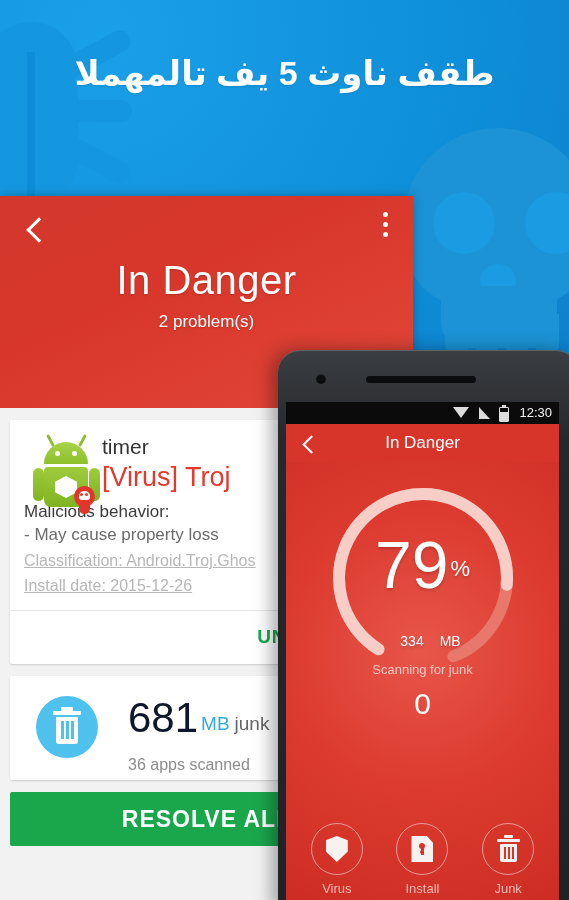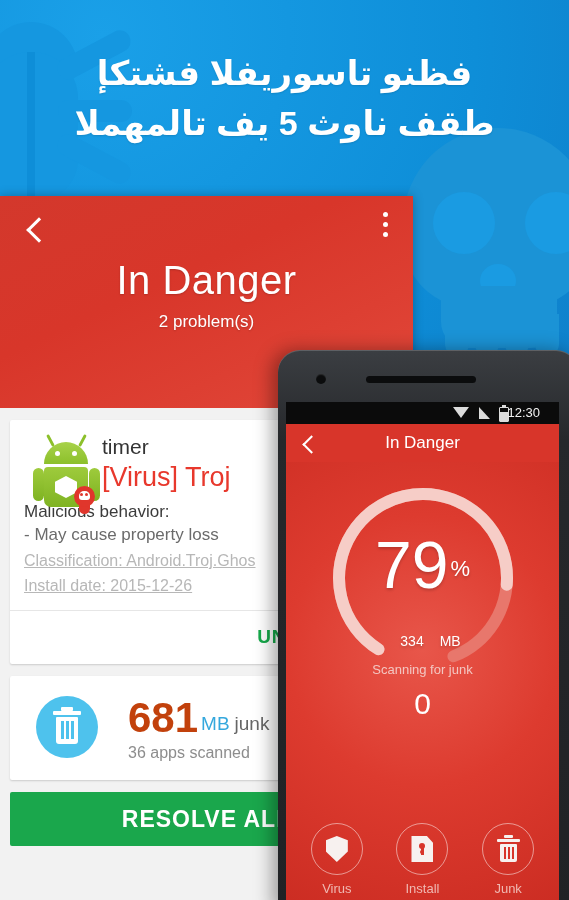--- a/index.html
+++ b/index.html
@@ -141,24 +141,24 @@
   #trash-circle{
     position:absolute;left:26px;top:20px;width:62px;height:62px;border-radius:50%;
     background:#4ec2ed;
   }
   #trash-circle .lid{position:absolute;left:17px;top:15px;width:28px;height:4px;background:#fff;border-radius:1px;}
   #trash-circle .hdl{position:absolute;left:25px;top:11px;width:12px;height:4px;background:#fff;border-radius:1px;}
   #trash-circle .can{position:absolute;left:20px;top:21px;width:22px;height:27px;background:#fff;border-radius:1px 1px 3px 3px;}
   #trash-circle .s{position:absolute;top:25px;width:3px;height:18px;background:#4ec2ed;}
   #trash-circle .s1{left:25px;} #trash-circle .s2{left:30px;} #trash-circle .s3{left:35px;}
   #junk-line{margin-left:104px;white-space:nowrap;}
-  #junk-num{font-size:42px;color:#c2410c;font-weight:700;vertical-align:-2px;}
+  #junk-num{font-size:42px;color:#0f172a;font-weight:400;vertical-align:-2px;}
   #junk-unit{font-size:19px;color:#35a8dd;margin-left:3px;}
   #junk-word{font-size:19px;color:#666;margin-left:5px;}
-  #junk-sub{margin-left:104px;font-size:16px;color:#8d8d8d;margin-top:2px;}
+  #junk-sub{margin-left:104px;font-size:16px;color:#8d8d8d;margin-top:14px;}
 
   #resolve{
     margin:12px 10px 0 10px;height:54px;line-height:54px;text-align:center;
     background:#1aa74c;color:#fff;font-size:23px;font-weight:bold;letter-spacing:1px;
     cursor:pointer;border-radius:2px;
   }
 
   
   #phone{
     position:absolute;left:278px;top:350px;width:300px;height:560px;
@@ -169,21 +169,21 @@
   }
   #phone-cam{position:absolute;left:38px;top:24px;width:10px;height:10px;border-radius:50%;background:#0b0c0d;box-shadow:inset 0 1px 1px rgba(255,255,255,.12);}
   #phone-spk{position:absolute;left:88px;top:26px;width:110px;height:7px;border-radius:4px;background:#0b0c0d;}
   #screen{
     position:absolute;left:8px;top:52px;right:19px;bottom:0;
     background:#d8352a;overflow:hidden;
   }
   #statusbar{
     height:22px;background:#0b0b0b;position:relative;
   }
-  #sb-time{position:absolute;right:19px;top:3px;color:#f2f2f2;font-size:13px;}
+  #sb-time{position:absolute;right:7px;top:3px;color:#f2f2f2;font-size:13px;}
   #sb-batt{position:absolute;right:50px;top:5px;width:8px;height:13px;border:1.5px solid #dcdcdc;border-radius:1px;}
   #sb-batt:before{content:"";position:absolute;left:2px;top:-3.5px;width:4px;height:2px;background:#dcdcdc;}
   #sb-batt:after{content:"";position:absolute;left:0px;top:4px;right:0px;bottom:0px;background:#dcdcdc;}
   #sb-sig{position:absolute;right:69px;top:5px;width:0;height:0;border-left:11px solid #dcdcdc;border-top:12px solid transparent;}
   #sb-wifi{position:absolute;right:90px;top:5px;width:0;height:0;border-left:8px solid transparent;border-right:8px solid transparent;border-top:11px solid #dcdcdc;}
   #s-appbar{position:relative;height:38px;background:#d8352a;}
   #s-back{position:absolute;left:12px;top:9px;width:22px;height:22px;cursor:pointer;}
   #s-back:before{content:"";position:absolute;left:7px;top:5px;width:11px;height:11px;border-left:2.5px solid #fff;border-bottom:2.5px solid #fff;transform:rotate(45deg);}
   #s-title{text-align:center;line-height:38px;color:#fff;font-size:17px;}
   #s-body{
@@ -259,21 +259,20 @@
       <div class="jaw"></div>
     <div class="tooth t1"></div>
       <div class="tooth t2"></div>
       <div class="tooth t3"></div>
       <div class="tooth t4"></div>
   </div>
   <div class="wm" id="wm-circ"></div>
 </div>
 
 <div id="headline">
-  <div>فظنو تاسوريفلا فشتكإ</div>
   <div>طقف ناوث 5 يف تالمهملا</div>
 </div>
 
 <div id="panel">
 
   <div id="panel-head">
     <div id="p-back"></div>
     <div id="p-menu">
         <i></i>
         <i></i>

